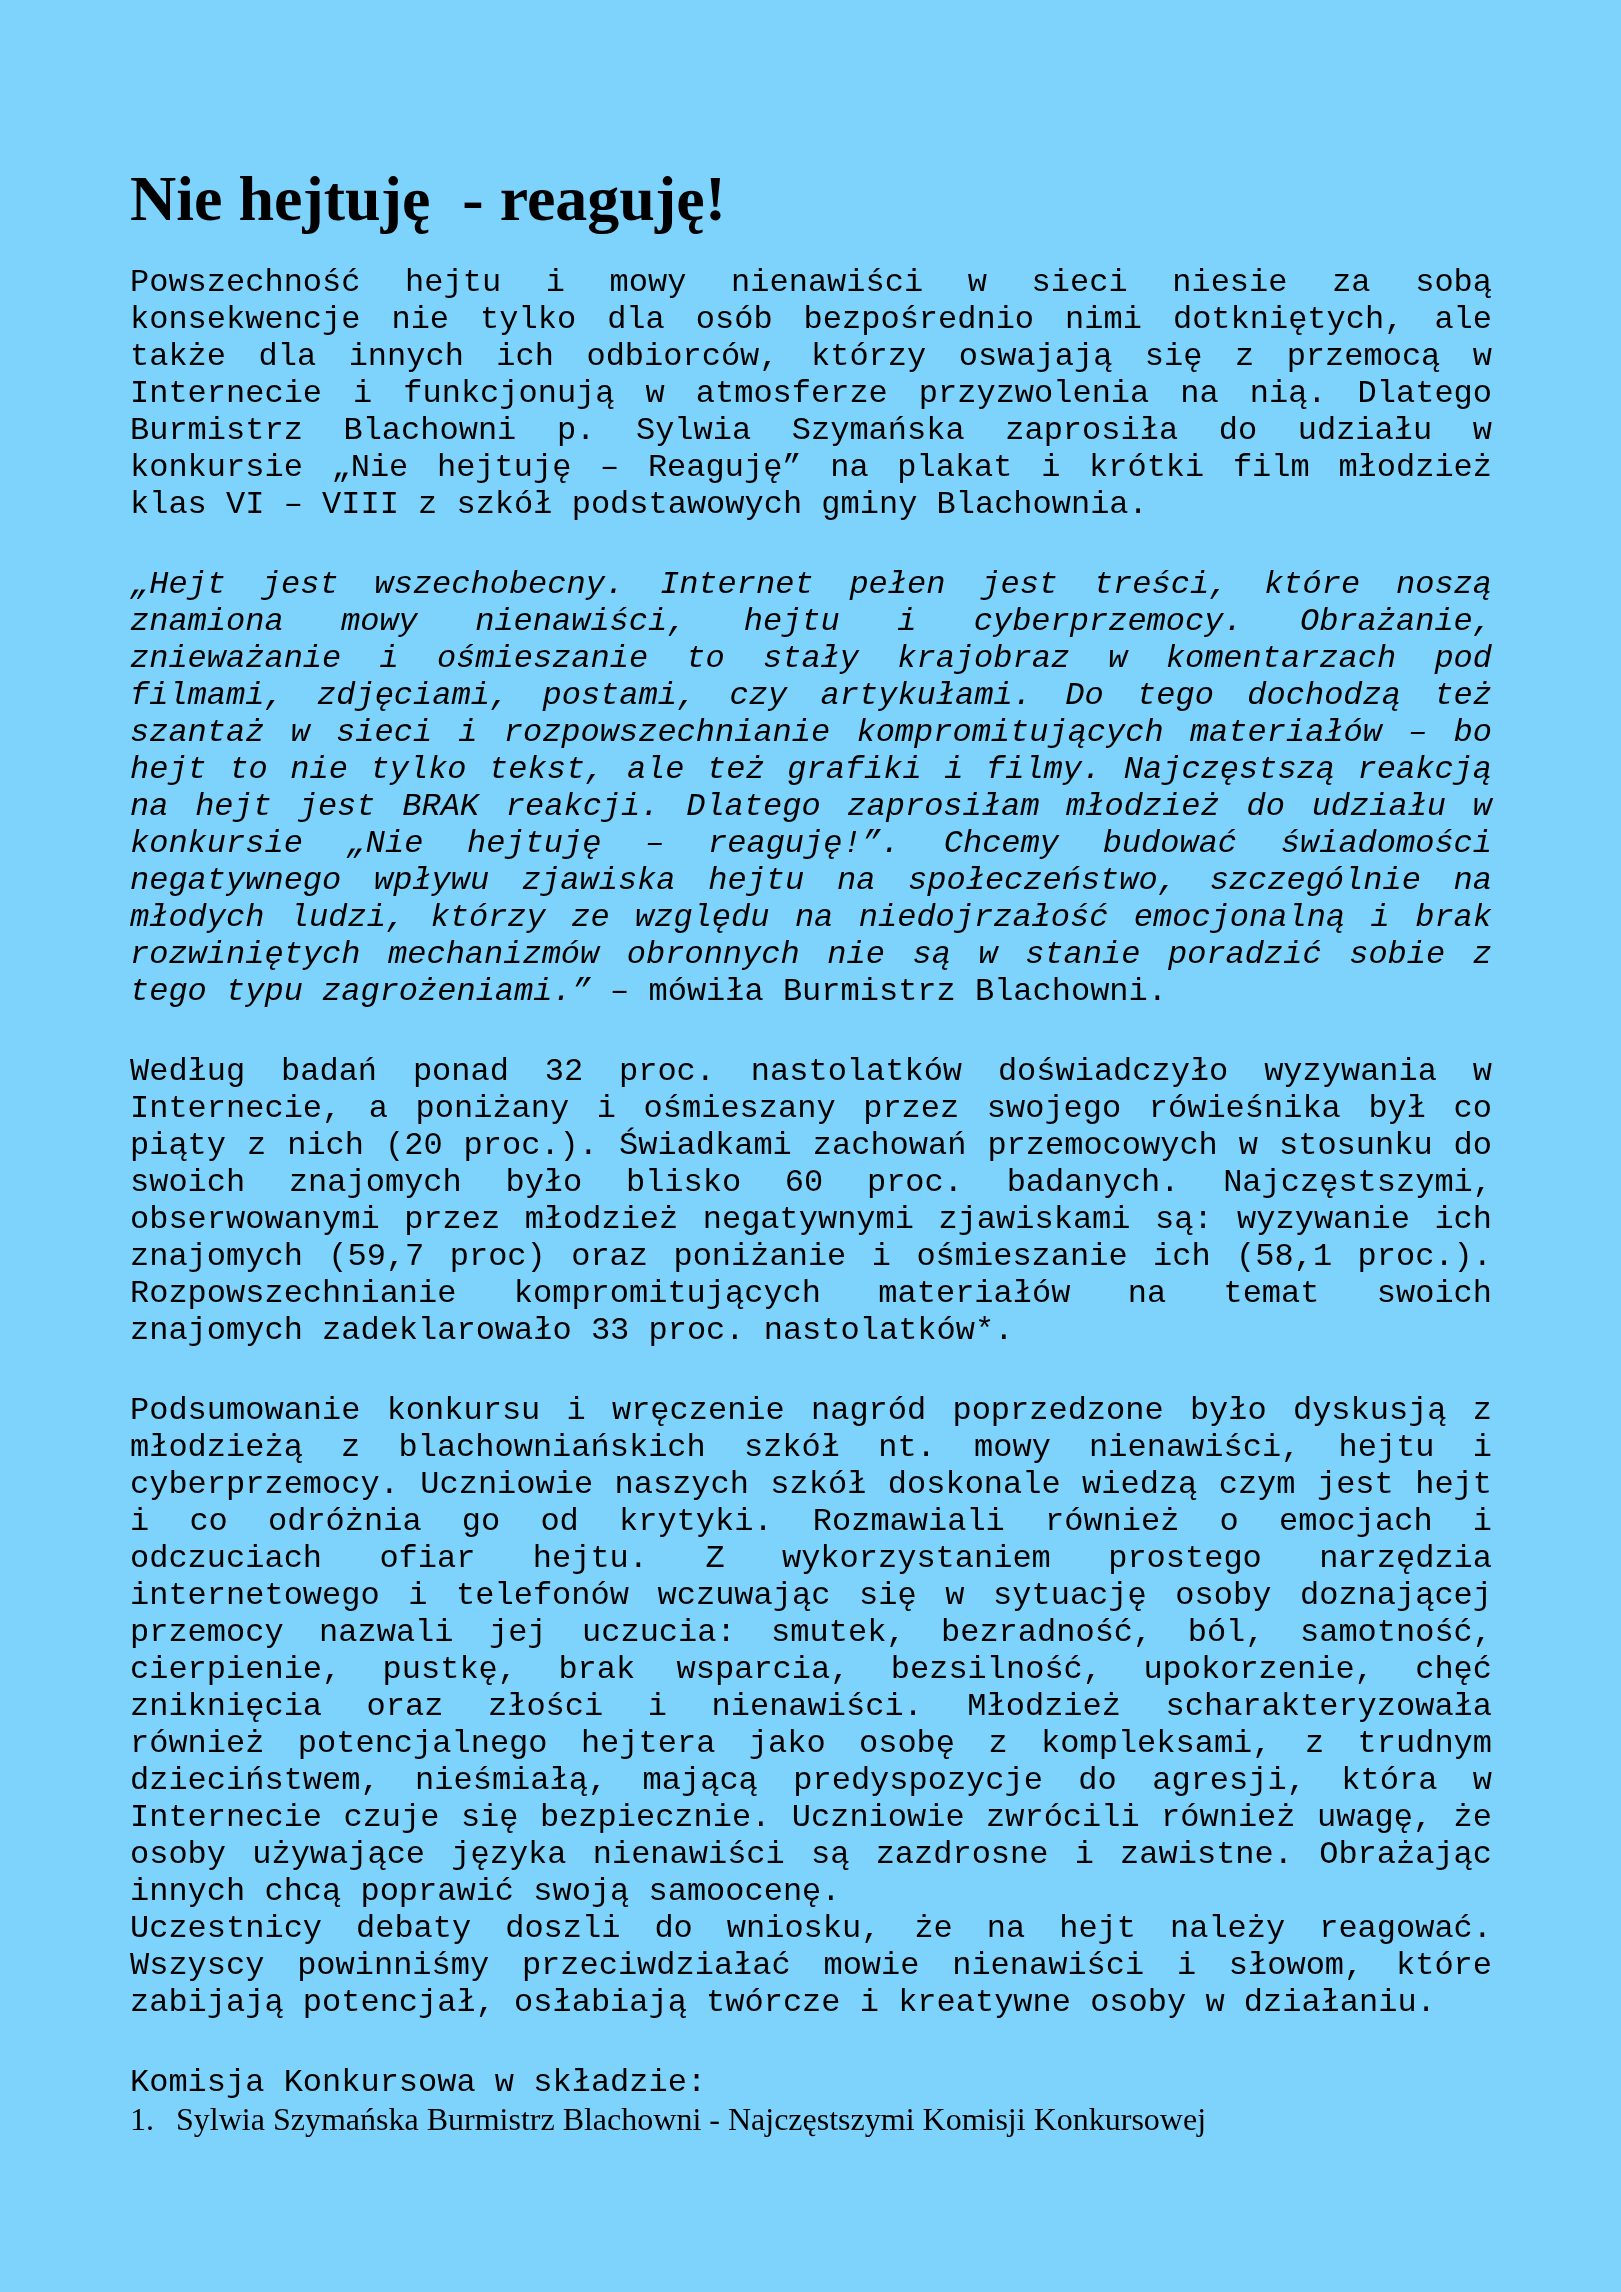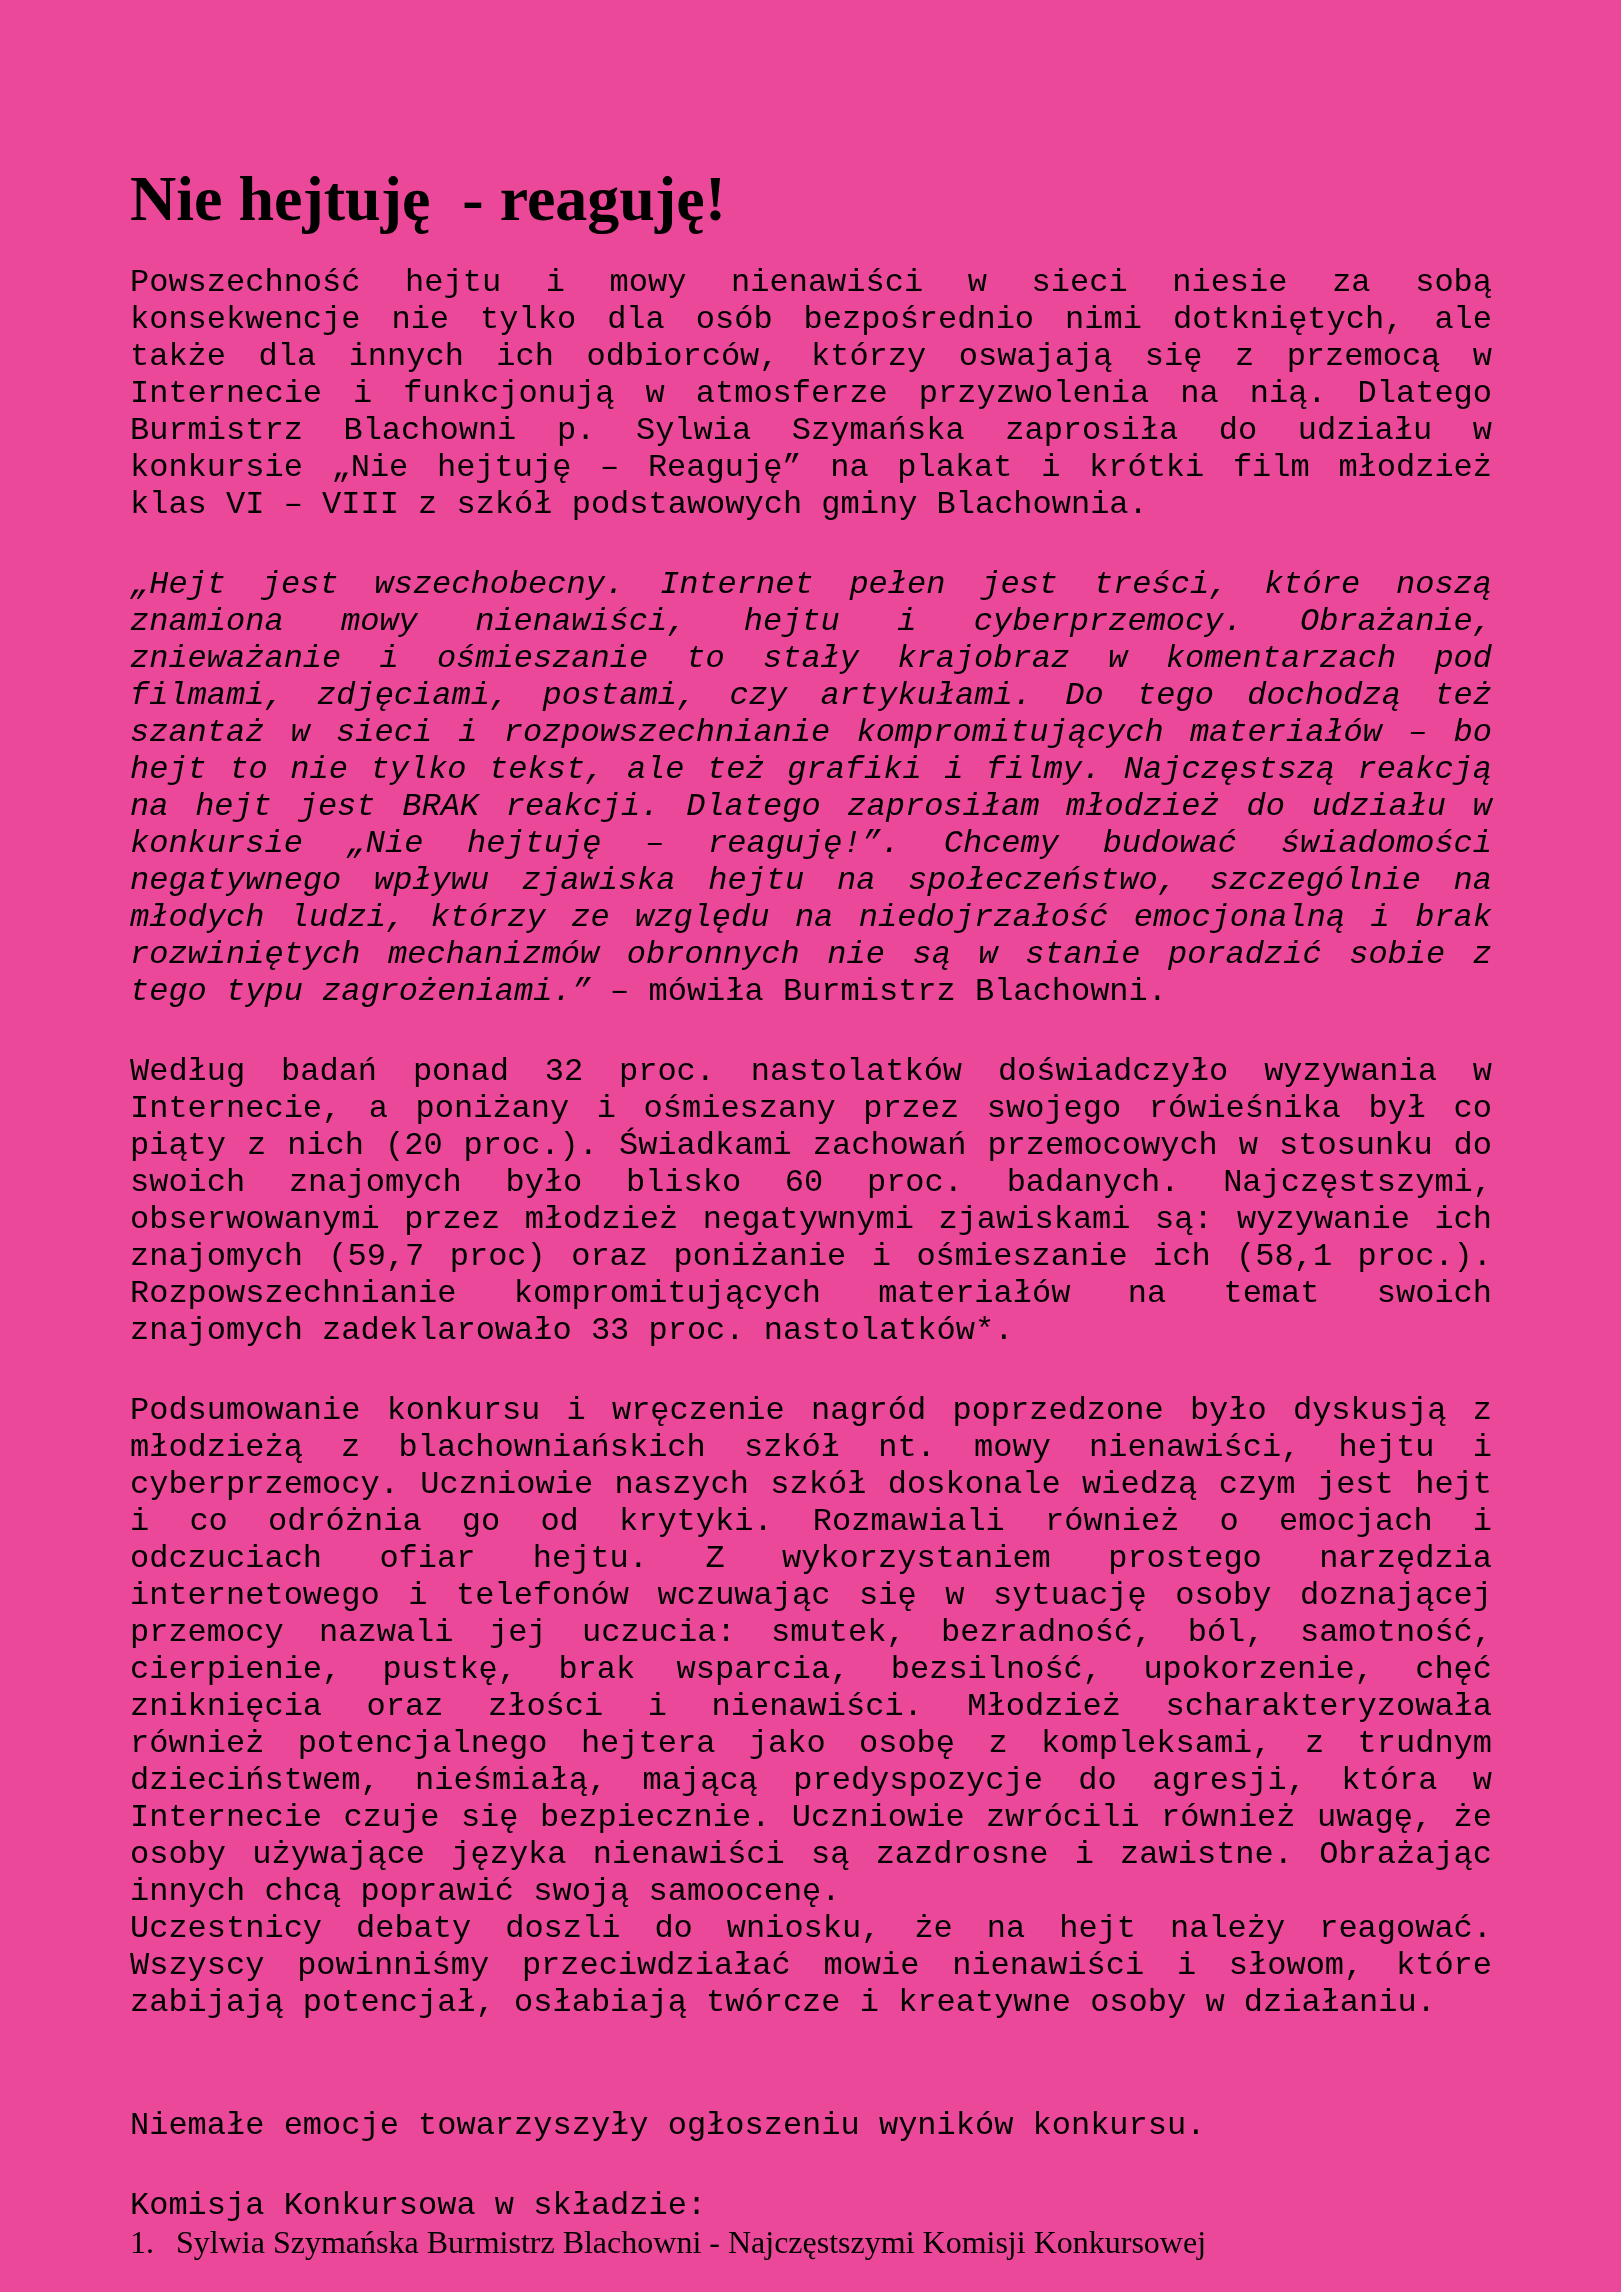--- a/index.html
+++ b/index.html
@@ -4,21 +4,21 @@
 <style>
   html, body {
     margin: 0;
     padding: 0;
     background: #ffffff;
   }
   .page {
     position: relative;
     width: 1621px;
     height: 2293px;
-    background: #ec4899;
+    background: #7dd3fc;
     box-sizing: border-box;
     padding: 180px 129px 0 130px;
     font-family: "Liberation Serif", "DejaVu Serif", serif;
     font-size: 32px;
     line-height: 37px;
     color: #000000;
     overflow: hidden;
   }
   .doc-title {
     font-weight: bold;
@@ -68,21 +68,20 @@
 
   <p class="para"><span class="italic">„Hejt jest wszechobecny. Internet pełen jest treści, które noszą znamiona mowy nienawiści, hejtu i cyberprzemocy. Obrażanie, znieważanie i ośmieszanie to stały krajobraz w komentarzach pod filmami, zdjęciami, postami, czy artykułami. Do tego dochodzą też szantaż w sieci i rozpowszechnianie kompromitujących materiałów – bo hejt to nie tylko tekst, ale też grafiki i filmy. Najczęstszą reakcją na hejt jest BRAK reakcji. Dlatego zaprosiłam młodzież do udziału w konkursie „Nie hejtuję – reaguję!”. Chcemy budować świadomości negatywnego wpływu zjawiska hejtu na społeczeństwo, szczególnie na młodych ludzi, którzy ze względu na niedojrzałość emocjonalną i brak rozwiniętych mechanizmów obronnych nie są w stanie poradzić sobie z tego typu zagrożeniami.”</span><span> – mówiła Burmistrz Blachowni.</span></p>
 
   <p class="para">Według badań ponad 32 proc. nastolatków doświadczyło wyzywania w Internecie, a poniżany i ośmieszany przez swojego rówieśnika był co piąty z nich (20 proc.). Świadkami zachowań przemocowych w stosunku do swoich znajomych było blisko 60 proc. badanych. Najczęstszymi, obserwowanymi przez młodzież negatywnymi zjawiskami są: wyzywanie ich znajomych (59,7 proc) oraz poniżanie i ośmieszanie ich (58,1 proc.). Rozpowszechnianie kompromitujących materiałów na temat swoich znajomych zadeklarowało 33 proc. nastolatków*.</p>
 
   <p class="para no-gap">Podsumowanie konkursu i wręczenie nagród poprzedzone było dyskusją z młodzieżą z blachowniańskich szkół nt. mowy nienawiści, hejtu i cyberprzemocy. Uczniowie naszych szkół doskonale wiedzą czym jest hejt i co odróżnia go od krytyki. Rozmawiali również o emocjach i odczuciach ofiar hejtu. Z wykorzystaniem prostego narzędzia internetowego i telefonów wczuwając się w sytuację osoby doznającej przemocy nazwali jej uczucia: smutek, bezradność, ból, samotność, cierpienie, pustkę, brak wsparcia, bezsilność, upokorzenie, chęć zniknięcia oraz złości i nienawiści. Młodzież scharakteryzowała również potencjalnego hejtera jako osobę z kompleksami, z trudnym dzieciństwem, nieśmiałą, mającą predyspozycje do agresji, która w Internecie czuje się bezpiecznie. Uczniowie zwrócili również uwagę, że osoby używające języka nienawiści są zazdrosne i zawistne. Obrażając innych chcą poprawić swoją samoocenę.</p>
 
   <p class="para">Uczestnicy debaty doszli do wniosku, że na hejt należy reagować. Wszyscy powinniśmy przeciwdziałać mowie nienawiści i słowom, które zabijają potencjał, osłabiają twórcze i kreatywne osoby w działaniu.</p>
 
 
-  <p class="para big-gap-top">Niemałe emocje towarzyszyły ogłoszeniu wyników konkursu.</p>
 
   <p class="para no-gap">Komisja Konkursowa w składzie:</p>
 
   <div class="committee-list">
     <div class="list-item">
       <span class="li-num">1.</span>
       <span class="li-text">Sylwia Szymańska Burmistrz Blachowni - Najczęstszymi Komisji Konkursowej</span>
     </div>
   </div>
 

